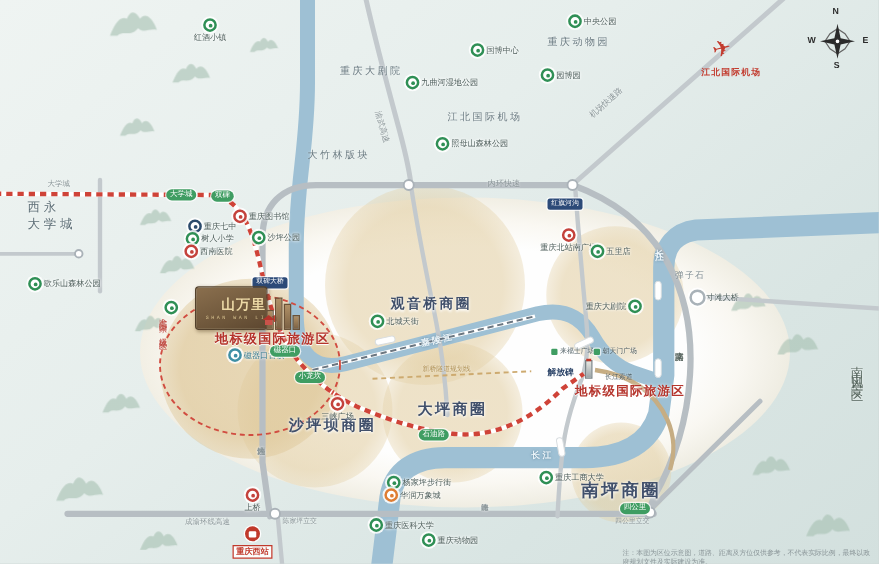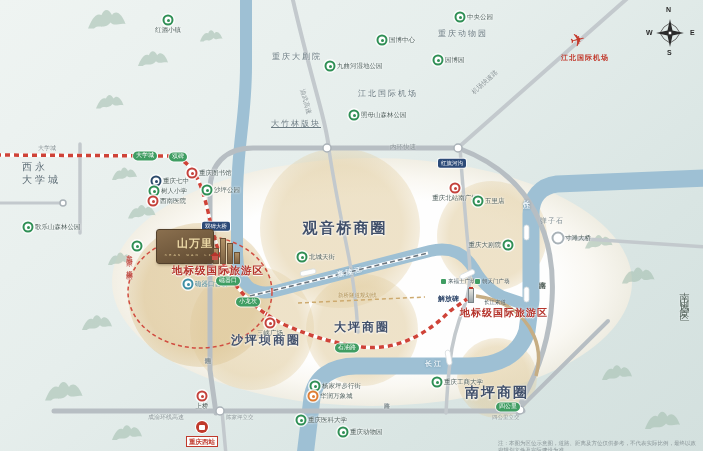--- a/index.html
+++ b/index.html
@@ -166,41 +166,41 @@
     </div>
   <div class="stlabel" style="z-index:6">重庆西站</div>
 
   <div class="cletter" style="left:666px;top:6px;z-index:6">N</div>
   <div class="cletter" style="left:646px;top:29px;z-index:6">W</div>
   <div class="cletter" style="left:690px;top:29px;z-index:6">E</div>
   <div class="cletter" style="left:667px;top:49px;z-index:6">S</div>
 
   <div class="disc" style="z-index:6">注：本图为区位示意图，道路、距离及方位仅供参考，不代表实际比例，最终以政府规划文件及实际建设为准。</div>
 <div class="circle abs" style="left: 260px; top: 148px; z-index: 2; height: 160px; width: 160px;"></div>
-    <div class="clabel" style="left: 345px; top: 228px; z-index: 5; font-size: 15px;">
+    <div class="clabel" style="left: 345px; top: 244px; z-index: 5; font-size: 11px;">
       <div>观音桥商圈</div>
     </div>
     <div class="circle abs" style="left: 437px; top: 181px; z-index: 2; height: 110px; width: 110px;"></div>
     <div class="circle abs" style="left: 190px; top: 266px; z-index: 2; height: 124px; width: 124px;"></div>
     <div class="clabel" style="left: 266px; top: 341px; z-index: 5; font-size: 12px;">
       <div>沙坪坝商圈</div>
     </div>
     <div class="circle abs" style="left: 306px; top: 274px; z-index: 2; height: 112px; width: 112px;"></div>
     <div class="clabel" style="left: 362px; top: 328px; z-index: 5; font-size: 12px;">
       <div>大坪商圈</div>
     </div>
     <div class="circle abs" style="left: 457px; top: 338px; z-index: 2; height: 80px; width: 80px;"></div>
     <div class="clabel" style="left: 497px; top: 392px; z-index: 5; font-size: 14px;">
       <div>南坪商圈</div>
     </div>
     <div class="circle abs strong" style="left: 128px; top: 223px; z-index: 2; height: 144px; width: 144px;"></div>
     <div class="zone abs" style="left: 22px; top: 160px; z-index: 5; font-size: 10px; color: rgb(93, 110, 118); letter-spacing: 3px;">西永
 大学城</div>
     <div class="zone abs" style="left: 272px; top: 52px; z-index: 5; font-size: 8px; color: rgb(107, 123, 130); letter-spacing: 2px;">重庆大剧院</div>
-    <div class="zone abs" style="left: 271px; top: 119px; z-index: 5; font-size: 8px; color: rgb(107, 123, 130); letter-spacing: 2px; text-decoration: underline;">大竹林版块</div>
+    <div class="zone abs" style="left: 246px; top: 119px; z-index: 5; font-size: 8px; color: rgb(107, 123, 130); letter-spacing: 2px;">大竹林版块</div>
     <div class="zone abs" style="left: 358px; top: 89px; z-index: 5; font-size: 8px; color: rgb(107, 123, 130); letter-spacing: 2px;">江北国际机场</div>
     <div class="zone abs" style="left: 438px; top: 29px; z-index: 5; font-size: 8px; color: rgb(107, 123, 130); letter-spacing: 2px;">重庆动物园</div>
     <div class="zone abs" style="left: 540px; top: 216px; z-index: 5; font-size: 7px; color: rgb(124, 138, 144); letter-spacing: 1px;">弹子石</div>
     <div class="zone abs" style="left: 678px; top: 284px; z-index: 5; font-size: 10px; color: rgb(85, 101, 93); letter-spacing: 5px; writing-mode: vertical-rl;">南山风景区</div>
     <div class="zone abs" style="left: 125px; top: 250px; z-index: 5; font-size: 6.5px; color: rgb(191, 74, 64); letter-spacing: 1px; writing-mode: vertical-rl;">歌乐山国家4A级风景区</div>
     <div class="zone abs" style="left: 38px; top: 145px; z-index: 5; font-size: 6px; color: rgb(138, 149, 152);">大学城</div>
     <div class="zone abs" style="left: 448px; top: 278px; z-index: 5; font-size: 5.5px; color: rgb(74, 90, 96);">来福士广场</div>
     <div class="zone abs" style="left: 482px; top: 278px; z-index: 5; font-size: 5.5px; color: rgb(74, 90, 96);">朝天门广场</div>
     <div class="zone abs" style="left: 484px; top: 299px; z-index: 5; font-size: 5.5px; color: rgb(74, 90, 96);">长江索道</div>
     <div class="zone abs" style="left: 492px; top: 414px; z-index: 5; font-size: 5.5px; color: rgb(138, 149, 152);">四公里立交</div>

